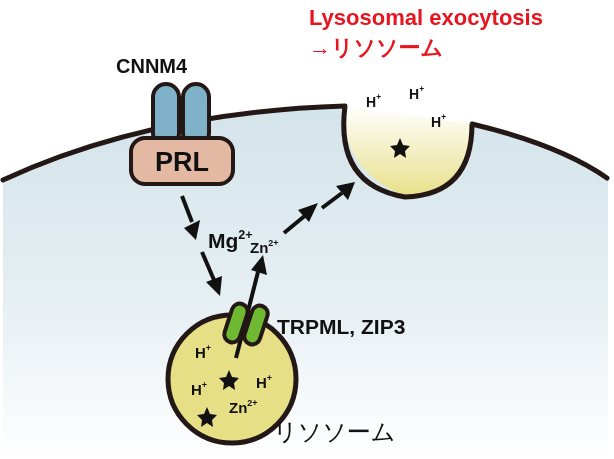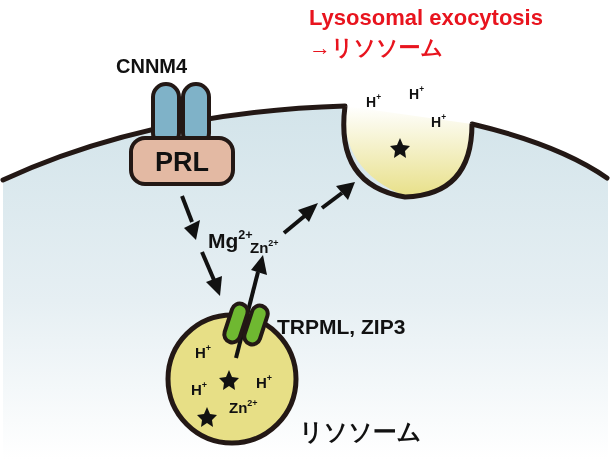--- a/index.html
+++ b/index.html
@@ -81,17 +81,17 @@
 
 <div class="lbl" style="left:250px;top:240px;font-size:15px;"><span>Zn</span><span class="sup">2+</span></div>
 
 <div class="lbl" style="left:277px;top:316px;font-size:21px;text-align:right;">TRPML, ZIP3</div>
 
 <div class="lbl" style="left:195px;top:345px;font-size:15px;"><span>H</span><span class="sup">+</span></div>
 <div class="lbl" style="left:191px;top:382px;font-size:15px;"><span>H</span><span class="sup">+</span></div>
 <div class="lbl" style="left:256px;top:375px;font-size:15px;"><span>H</span><span class="sup">+</span></div>
 <div class="lbl" style="left:229px;top:400px;font-size:15px;"><span>Zn</span><span class="sup">2+</span></div>
 
-<div class="lbl" style="left:299px;top:420px;font-size:24px;font-weight:bold;">リソソーム</div>
+<div class="lbl" style="left:273px;top:420px;font-size:24px;font-weight:normal;">リソソーム</div>
 
 <div class="lbl" style="left:366px;top:94px;font-size:14px;"><span>H</span><span class="sup">+</span></div>
 <div class="lbl" style="left:409px;top:86px;font-size:14px;"><span>H</span><span class="sup">+</span></div>
 <div class="lbl" style="left:431px;top:114px;font-size:14px;"><span>H</span><span class="sup">+</span></div>
 
 </body></html>

